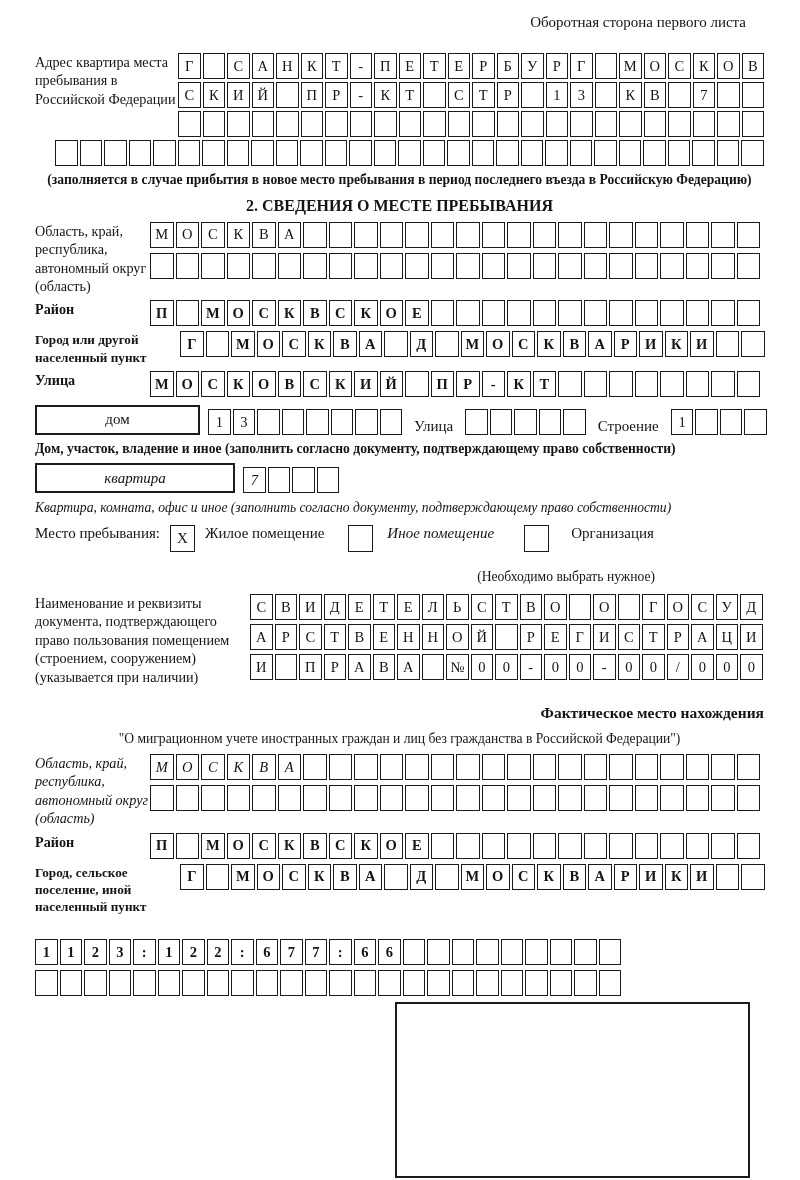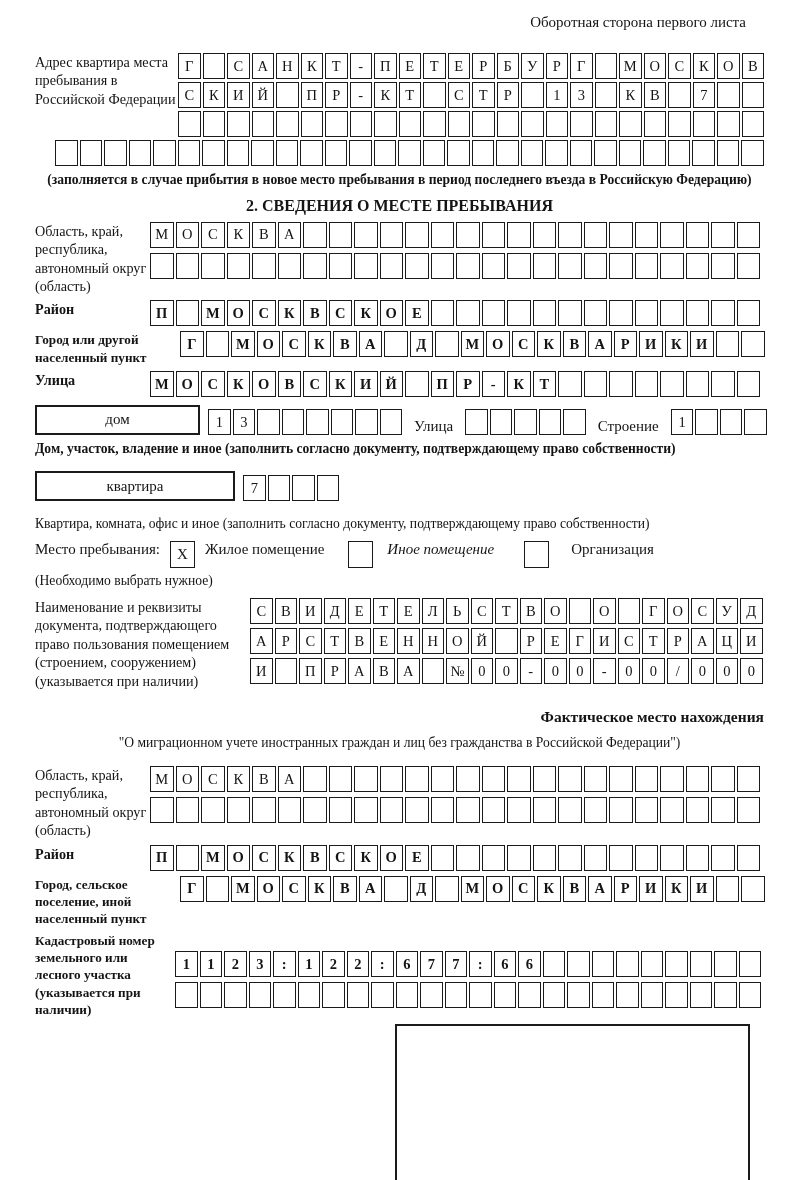--- a/index.html
+++ b/index.html
@@ -29,36 +29,36 @@
   .boxrow.w .cell{width:23.5px;}
 
   .fullrow{margin-left:20px;margin-top:3px;}
 
   .note{font-size:13.6px;line-height:1.3;}
   .center{text-align:center;}
 
   .h2{font-size:16px;font-weight:bold;text-align:center;margin:8px 0 7px 0;}
   .h3{font-size:15.5px;font-weight:bold;text-align:right;margin:18px 0 8px 0;}
 
-  .mt4{margin-top:4px;} .mt5{margin-top:5px;font-weight:bold;} .mt6{margin-top:14px;}
+  .mt4{margin-top:4px;} .mt5{margin-top:5px;font-weight:bold;} .mt6{margin-top:6px;font-style:italic;}
   .mt8{margin-top:8px;}
 
   .labelbox{border:2px solid #1b1b1b;height:30px;display:flex;align-items:center;
             justify-content:center;font-size:15px;flex:0 0 auto;}
   .dombox{width:165px;}
   .kvbox{width:200px;}
   .domrow{align-items:flex-end;}
   .domrow .boxrow{margin-left:8px;}
   .inline-lbl{font-size:15px;margin-left:12px;margin-right:4px;white-space:nowrap;}
 
   .mesto-row{font-size:15px;margin-top:8px;}
   .chk{width:25px;height:27px;border:1.7px solid #1b1b1b;display:flex;align-items:center;
        justify-content:center;font-size:15px;flex:0 0 auto;}
   .optlbl{white-space:nowrap;}
-  .choosenote{width:620px;text-align:left;margin-top:4px;}
+  .choosenote{width:620px;text-align:right;margin-top:16px;}
 
   .stampbox{width:355px;height:176px;border:2.4px solid #1b1b1b;margin-left:360px;margin-top:6px;}
 
   .kadastr-offset{margin-top:0px;}
 </style>
 </head>
 <body>
 
 <div class="page">
 
@@ -576,21 +576,20 @@
         <div class="cell">Р</div>
         <div class="cell">И</div>
         <div class="cell">К</div>
         <div class="cell">И</div>
         <div class="cell"></div>
         <div class="cell"></div>
       </div>
   </div>
 
   <div class="frow mt5">
-    <div class="lbl w140">Кадастровый номер земельного или лесного участка (указывается при наличии)</div>
     <div class="stack g5 kadastr-offset" style="margin-top:19px;">
       <div class="boxrow">
           <div class="cell">1</div>
           <div class="cell">1</div>
           <div class="cell">2</div>
           <div class="cell">3</div>
           <div class="cell">:</div>
           <div class="cell">1</div>
           <div class="cell">2</div>
           <div class="cell">2</div>

